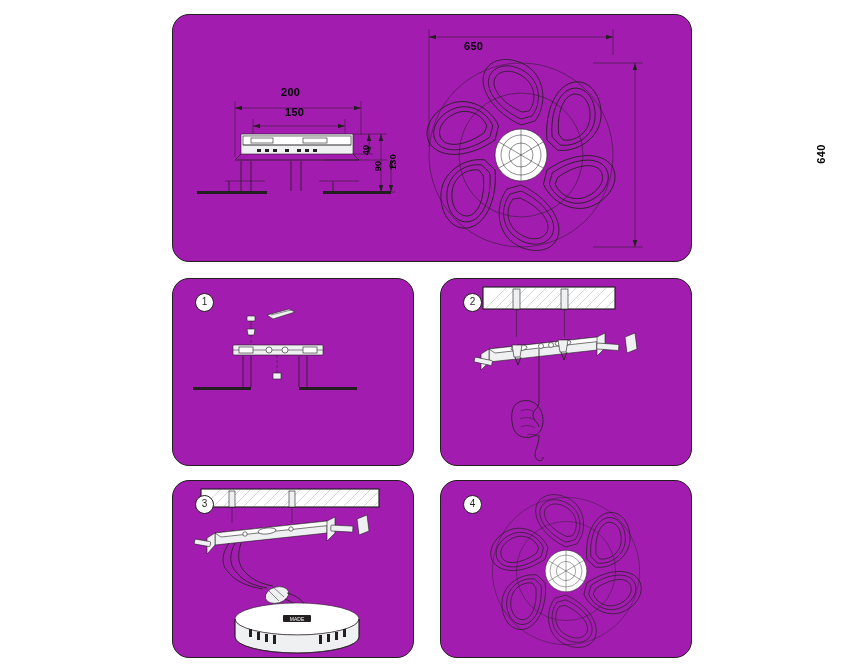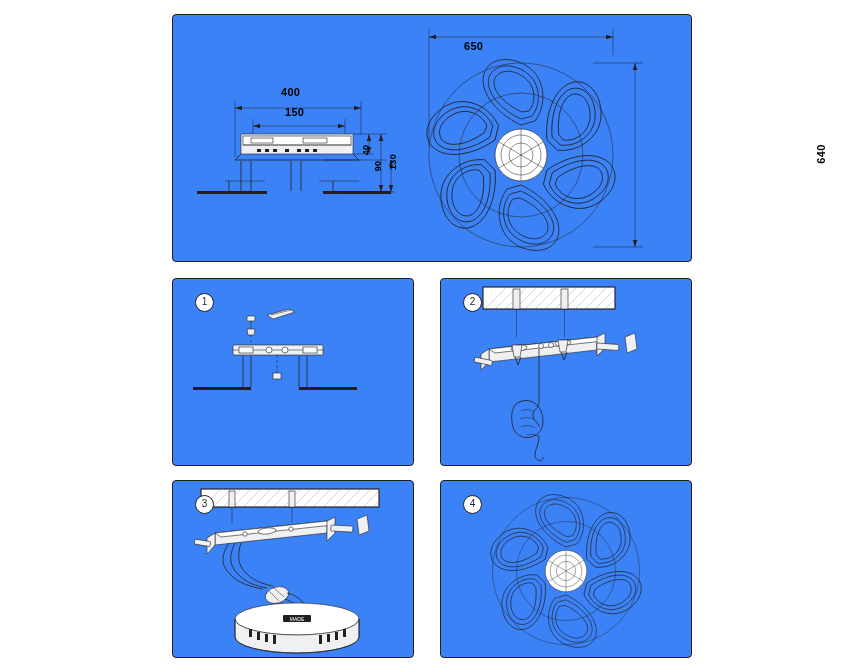--- a/index.html
+++ b/index.html
@@ -17,23 +17,23 @@
   }
   #sheet {
     position: absolute;
     left: 0; top: 0;
     width: 860px;
     height: 668px;
   }
   .panel {
     position: absolute;
     border: 1px solid #231f20;
-    border-radius: 4px;
+    border-radius: 17px;
     box-sizing: border-box;
-    background: #3b82f6;
+    background: #a21caf;
   }
   #panel-main   { left: 172px; top: 14px;  width: 520px; height: 248px; }
   #panel-step1  { left: 172px; top: 278px; width: 242px; height: 188px; }
   #panel-step2  { left: 440px; top: 278px; width: 252px; height: 188px; }
   #panel-step3  { left: 172px; top: 480px; width: 242px; height: 178px; }
   #panel-step4  { left: 440px; top: 480px; width: 252px; height: 178px; }
 
   .step-badge {
     position: absolute;
     width: 17px;
@@ -208,21 +208,21 @@
         <line class="ln-thin" x1="420" y1="48" x2="470" y2="48"></line>
         <line class="ln-thin" x1="420" y1="232" x2="470" y2="232"></line>
         <line class="ln-thin" x1="462" y1="48" x2="462" y2="232"></line>
         <path class="fill-dark" d="M462 48 l-2.2 7 h4.4 z"></path>
         <path class="fill-dark" d="M462 232 l-2.2 -7 h4.4 z"></path>
       </g>
     </svg>
 
     <span class="dim-label" style="left:291px; top:25px;">650</span>
     <span class="dim-label vert" style="left:638px; top:133px;">640</span>
-    <span class="dim-label" style="left:108px; top:71px;">400</span>
+    <span class="dim-label" style="left:108px; top:71px;">200</span>
     <span class="dim-label" style="left:112px; top:91px;">150</span>
     <span class="dim-label vert small-dim" style="left:188px; top:130px;">40</span>
     <span class="dim-label vert small-dim" style="left:200px; top:146px;">90</span>
     <span class="dim-label vert small-dim" style="left:212px; top:142px;">130</span>
   </div>
 
   <div class="panel" id="panel-step1">
     <svg width="240" height="186" viewBox="0 0 240 186">
 
       <g>

